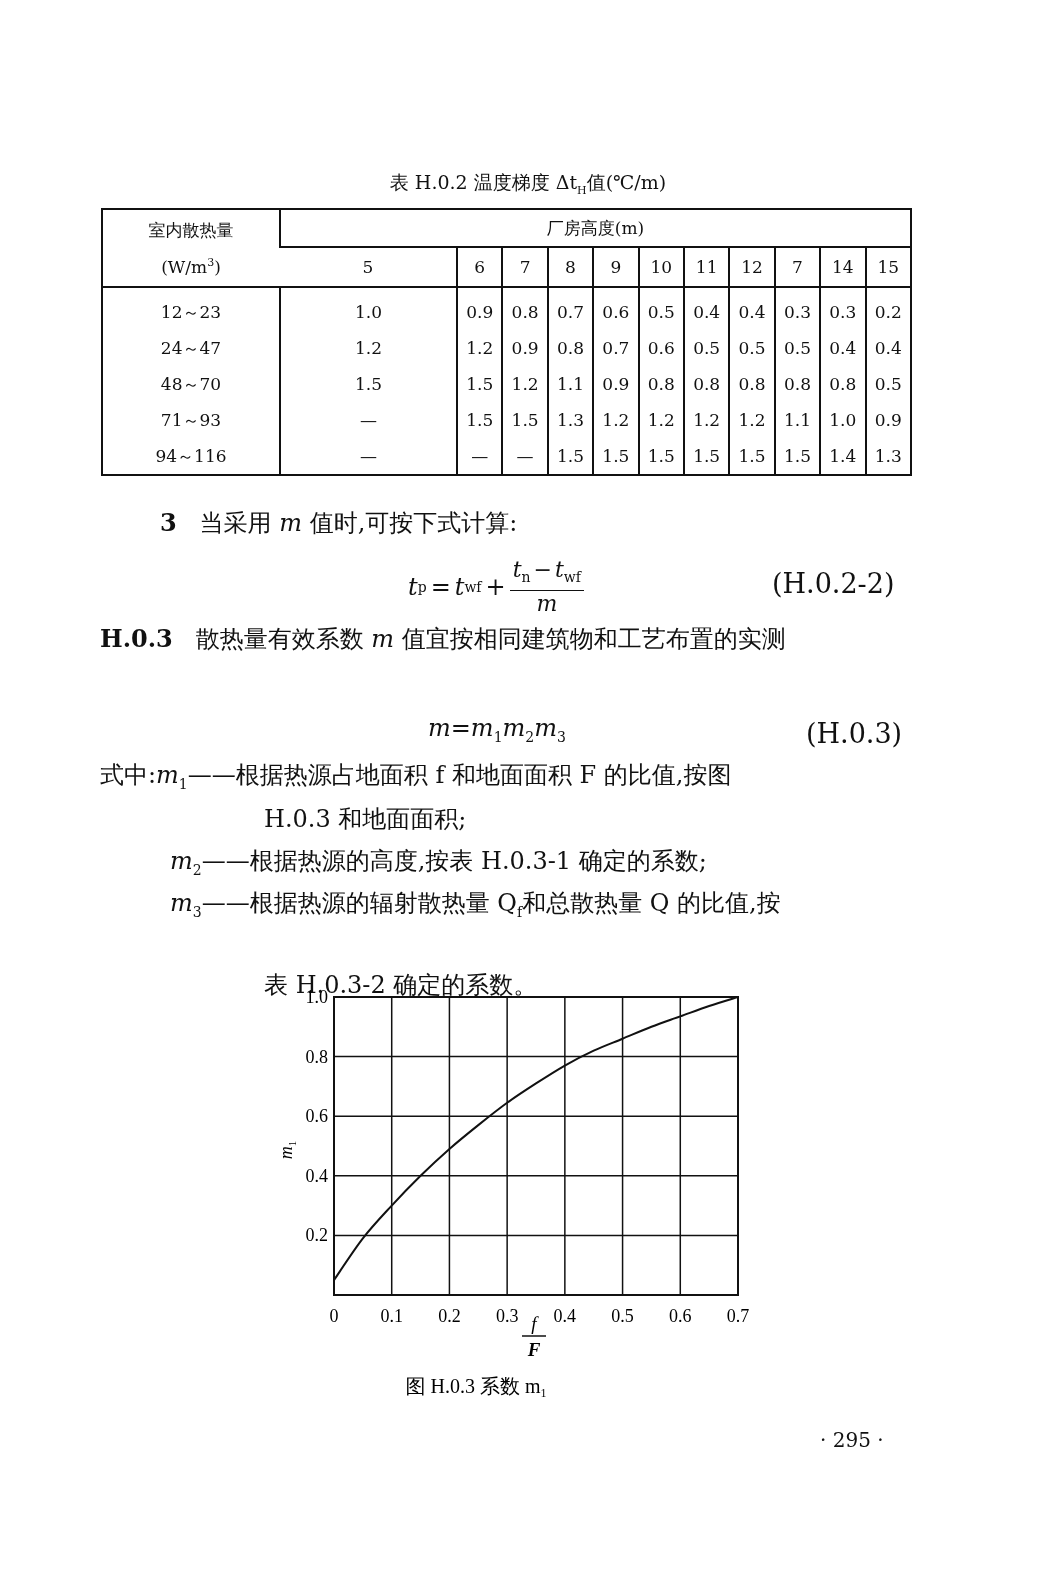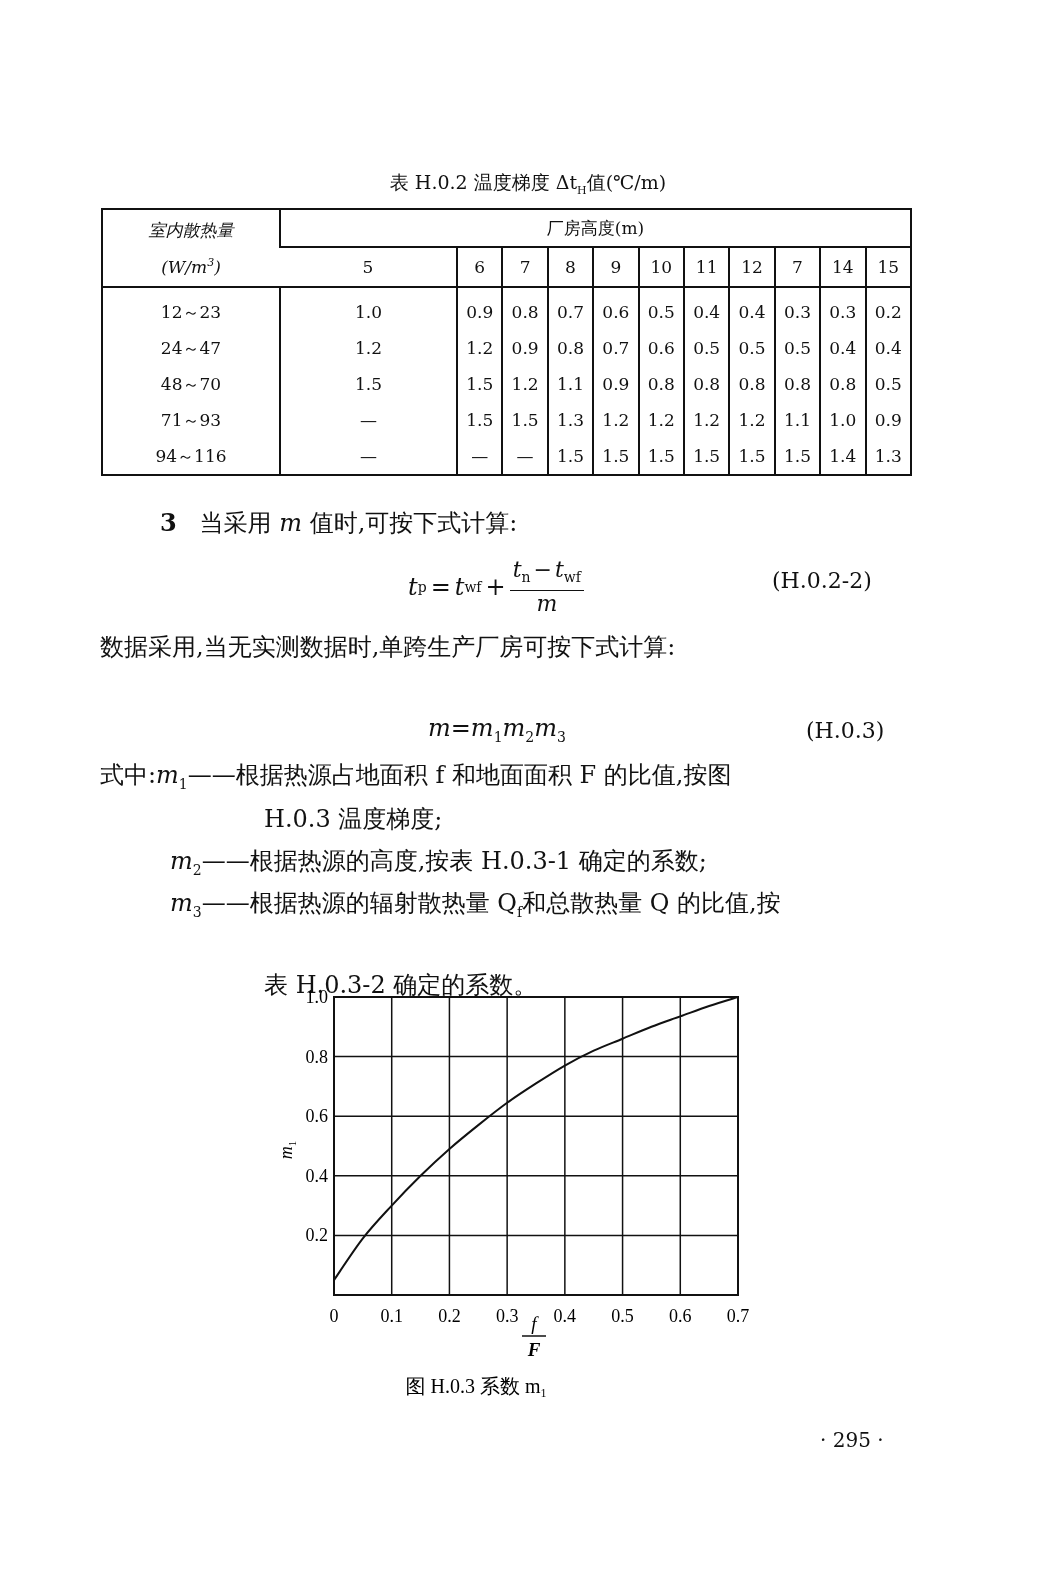--- a/index.html
+++ b/index.html
@@ -8,35 +8,35 @@
   .table-caption{left:0;width:1056px;top:170px;text-align:center;font-size:19px;font-weight:normal;}
   table.grad{position:absolute;left:101px;top:208px;width:811px;border-collapse:collapse;font-size:17px;}
   table.grad td{border-left:2px solid #111;text-align:center;padding:0;height:36px;}
   table.grad td:first-child{border-left:none;width:176px;}
   table.grad{border:2px solid #111;}
   .hdr-row td{border-bottom:2px solid #111;}
   .body-row td{height:36px;}
   .sup{font-size:11px;vertical-align:super;}
   .para{font-size:24px;line-height:34px;}
   .eq{font-size:24px;font-style:italic;}
-  .eqnum{font-size:22px;}
+  .eqnum{font-size:27px;}
   .sub{font-size:14px;vertical-align:sub;font-style:normal;}
   svg text{font-family:"Liberation Serif","DejaVu Serif",serif;}
 </style>
 </head>
 <body>
 
 <div class="abs table-caption">
   <span>表 H.0.2  温度梯度 Δt</span><sub style="font-size:11px">H</sub><span>值(℃/m)</span>
 </div>
 
 <table class="grad">
   <tbody id="tbody">
       <tr class="hdr-row">
-        <td rowspan="2" style="border-bottom: 2px solid rgb(17, 17, 17); font-style: italic;">
+        <td rowspan="2" style="border-bottom: 2px solid rgb(17, 17, 17);">
           <div>室内散热量</div>
           <div style="margin-top:14px"><span>(W/m</span><span class="sup">3</span><span>)</span></div>
         </td>
         <td colspan="11">厂房高度(m)</td>
       </tr>
       <tr class="hdr-row">
         <td style="height: 38px;">5</td>
         <td style="height: 38px;">6</td>
         <td style="height: 38px;">7</td>
         <td style="height: 38px;">8</td>
@@ -133,32 +133,32 @@
     <span class="sub">wf</span>
   <span style="font-style:normal;margin:0 4px">+</span>
   <span style="display:inline-flex;flex-direction:column;align-items:center;font-size:22px;line-height:26px;">
     <span style="border-bottom:1.5px solid #111;padding:0 3px;"><span>t</span><span class="sub">n</span><span style="font-style:normal;margin:0 3px">−</span><span>t</span><span class="sub">wf</span></span>
     <span>m</span>
   </span>
 </div>
 <div class="abs eqnum" style="left:772px;top:568px;">(H.0.2-2)</div>
 
 <div class="abs para" style="left:100px;top:622px;width:820px;">
-  <div style="margin-top:8px">数据采用,当无实测数据时,单跨生产厂房可按下式计算:</div>
+  <div><b>H.0.3</b>&nbsp;&nbsp;&nbsp;<span>散热量有效系数 </span><i>m</i><span> 值宜按相同建筑物和工艺布置的实测</span></div>
 </div>
 
 <div class="abs eq" style="left:428px;top:714px;">
   <span>m=m</span><span class="sub">1</span><span>m</span><span class="sub">2</span><span>m</span><span class="sub">3</span>
 </div>
 <div class="abs eqnum" style="left:806px;top:718px;">(H.0.3)</div>
 
 <div class="abs para" style="left:100px;top:758px;">
   <span>式中:</span><i>m</i><span class="sub">1</span><span>——根据热源占地面积 f 和地面面积 F 的比值,按图</span>
 </div>
-<div class="abs para" style="left:264px;top:802px;">H.0.3 温度梯度;</div>
+<div class="abs para" style="left:264px;top:802px;">H.0.3 和地面面积;</div>
 <div class="abs para" style="left:170px;top:844px;">
   <i>m</i><span class="sub">2</span><span>——根据热源的高度,按表 H.0.3-1 确定的系数;</span>
 </div>
 <div class="abs para" style="left:170px;top:886px;">
   <i>m</i><span class="sub">3</span><span>——根据热源的辐射散热量 Q</span><span class="sub">f</span><span>和总散热量 Q 的比值,按</span>
 </div>
 <div class="abs para" style="left:264px;top:928px;margin-top:40px;">表 H.0.3-2 确定的系数。</div>
 
 <svg class="abs" id="chart" style="left:0;top:0;" width="1056" height="1586">
   <g id="grid">

